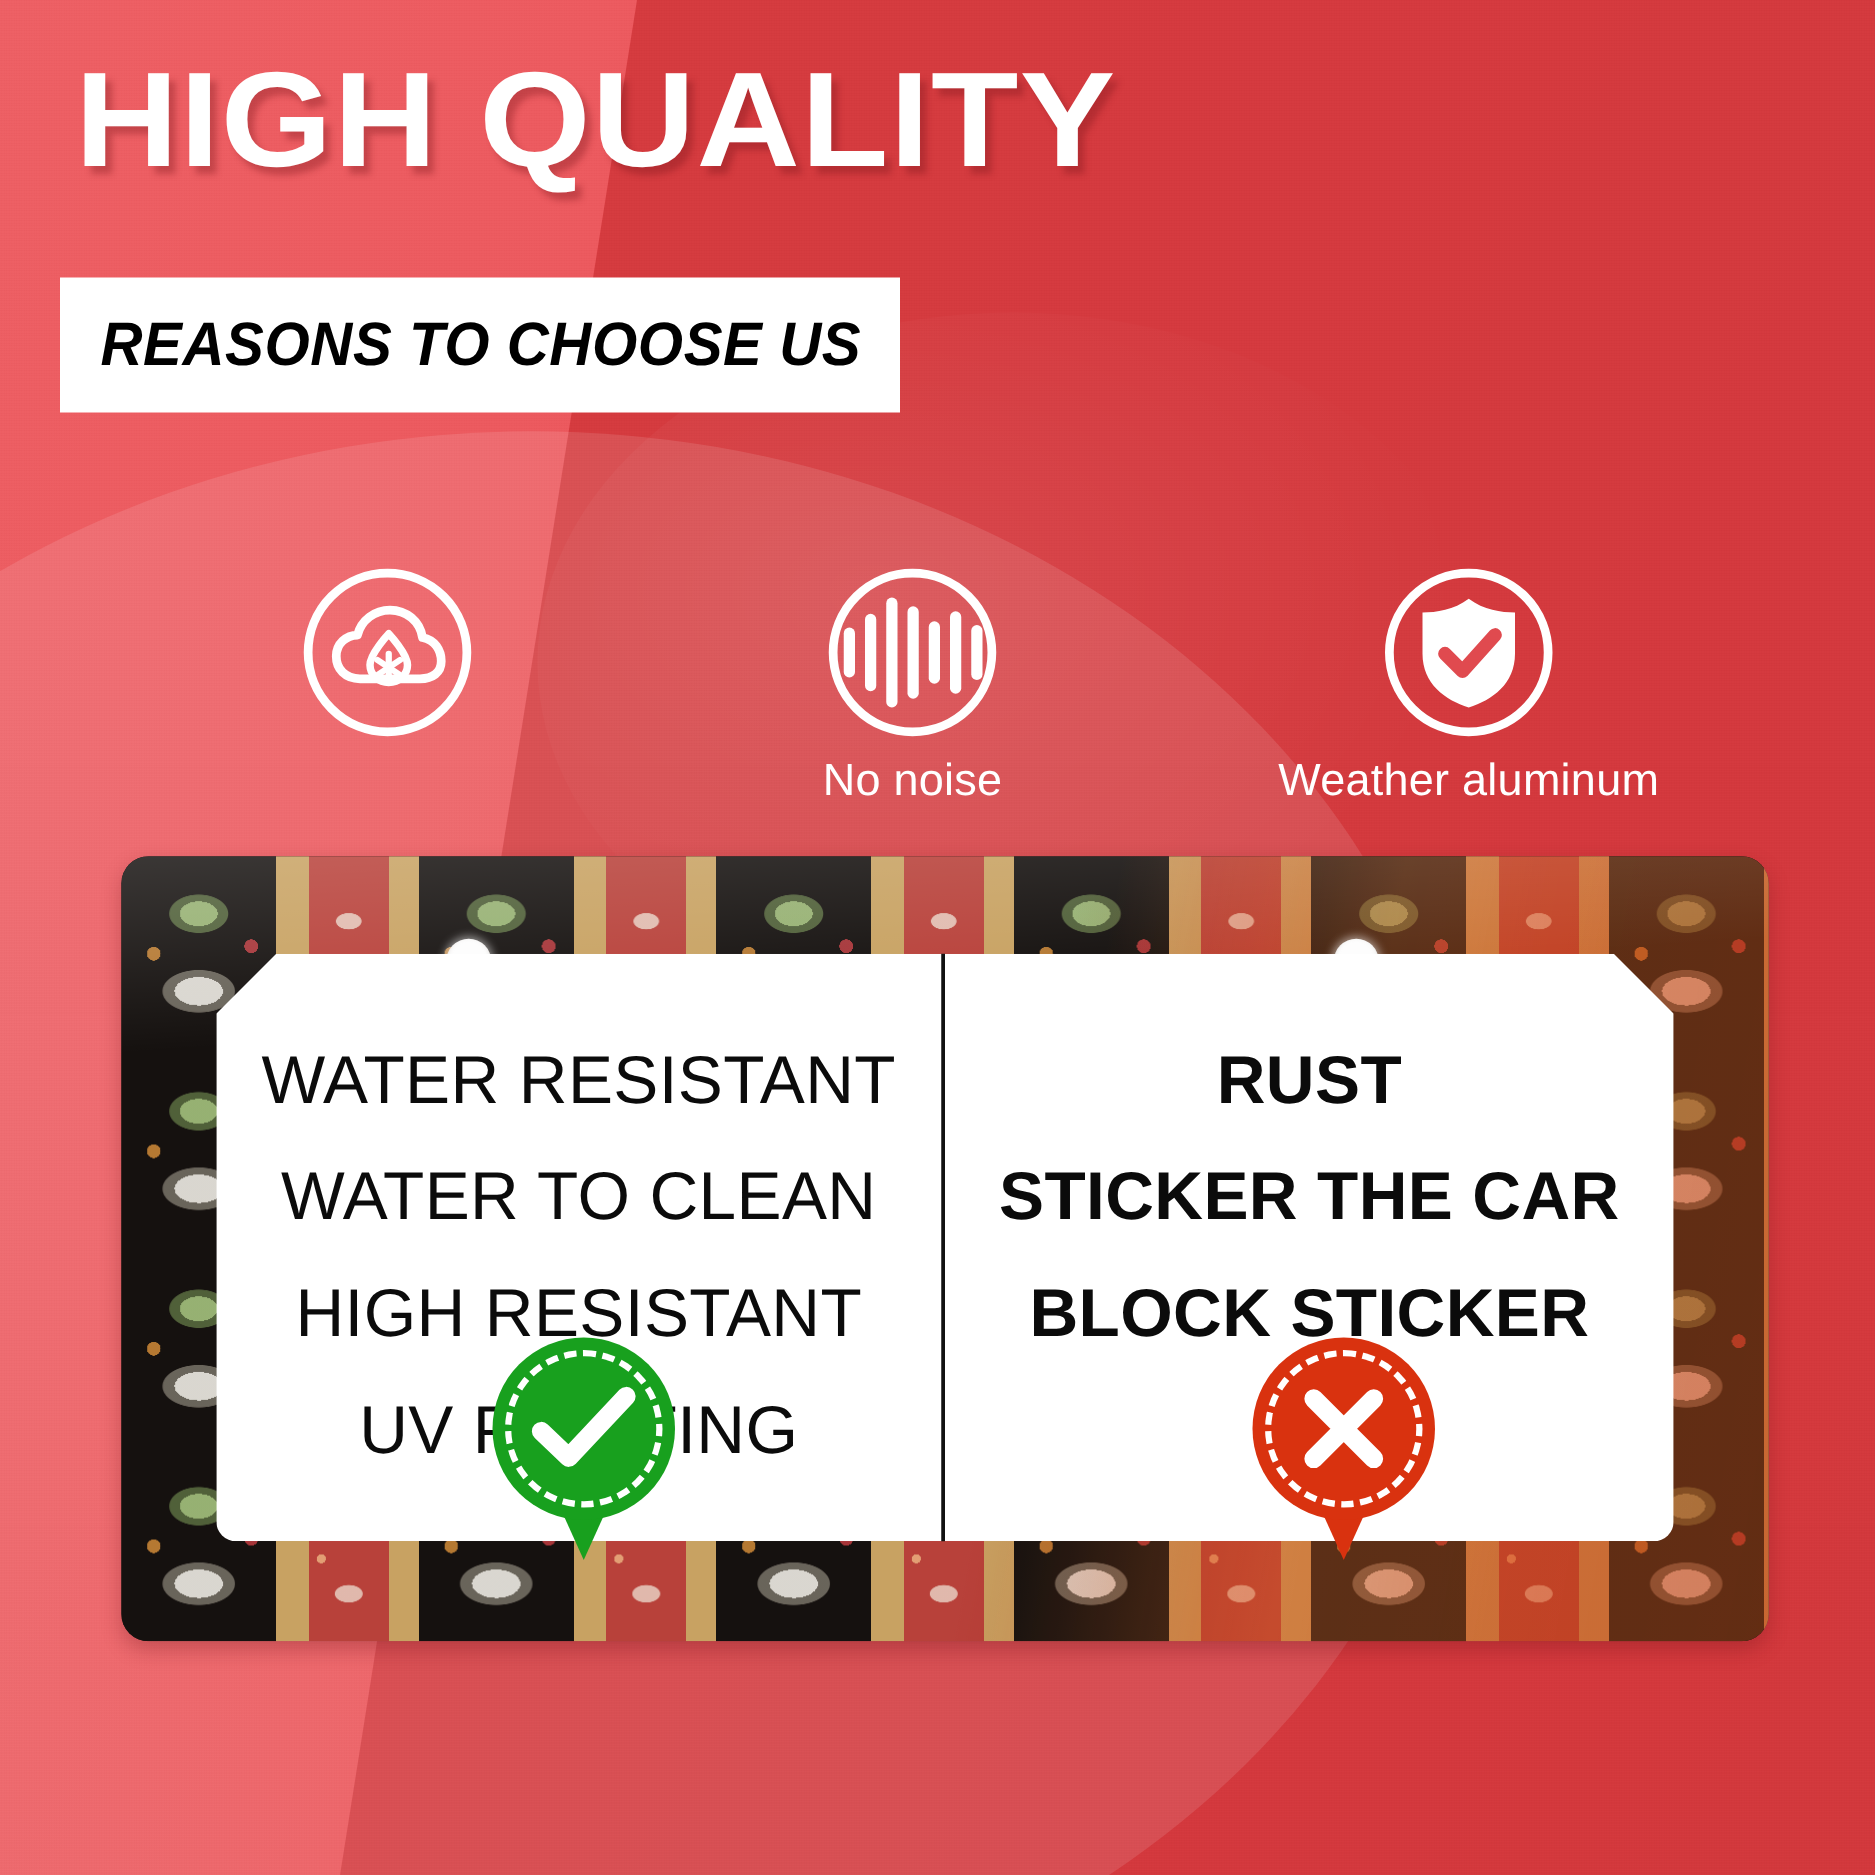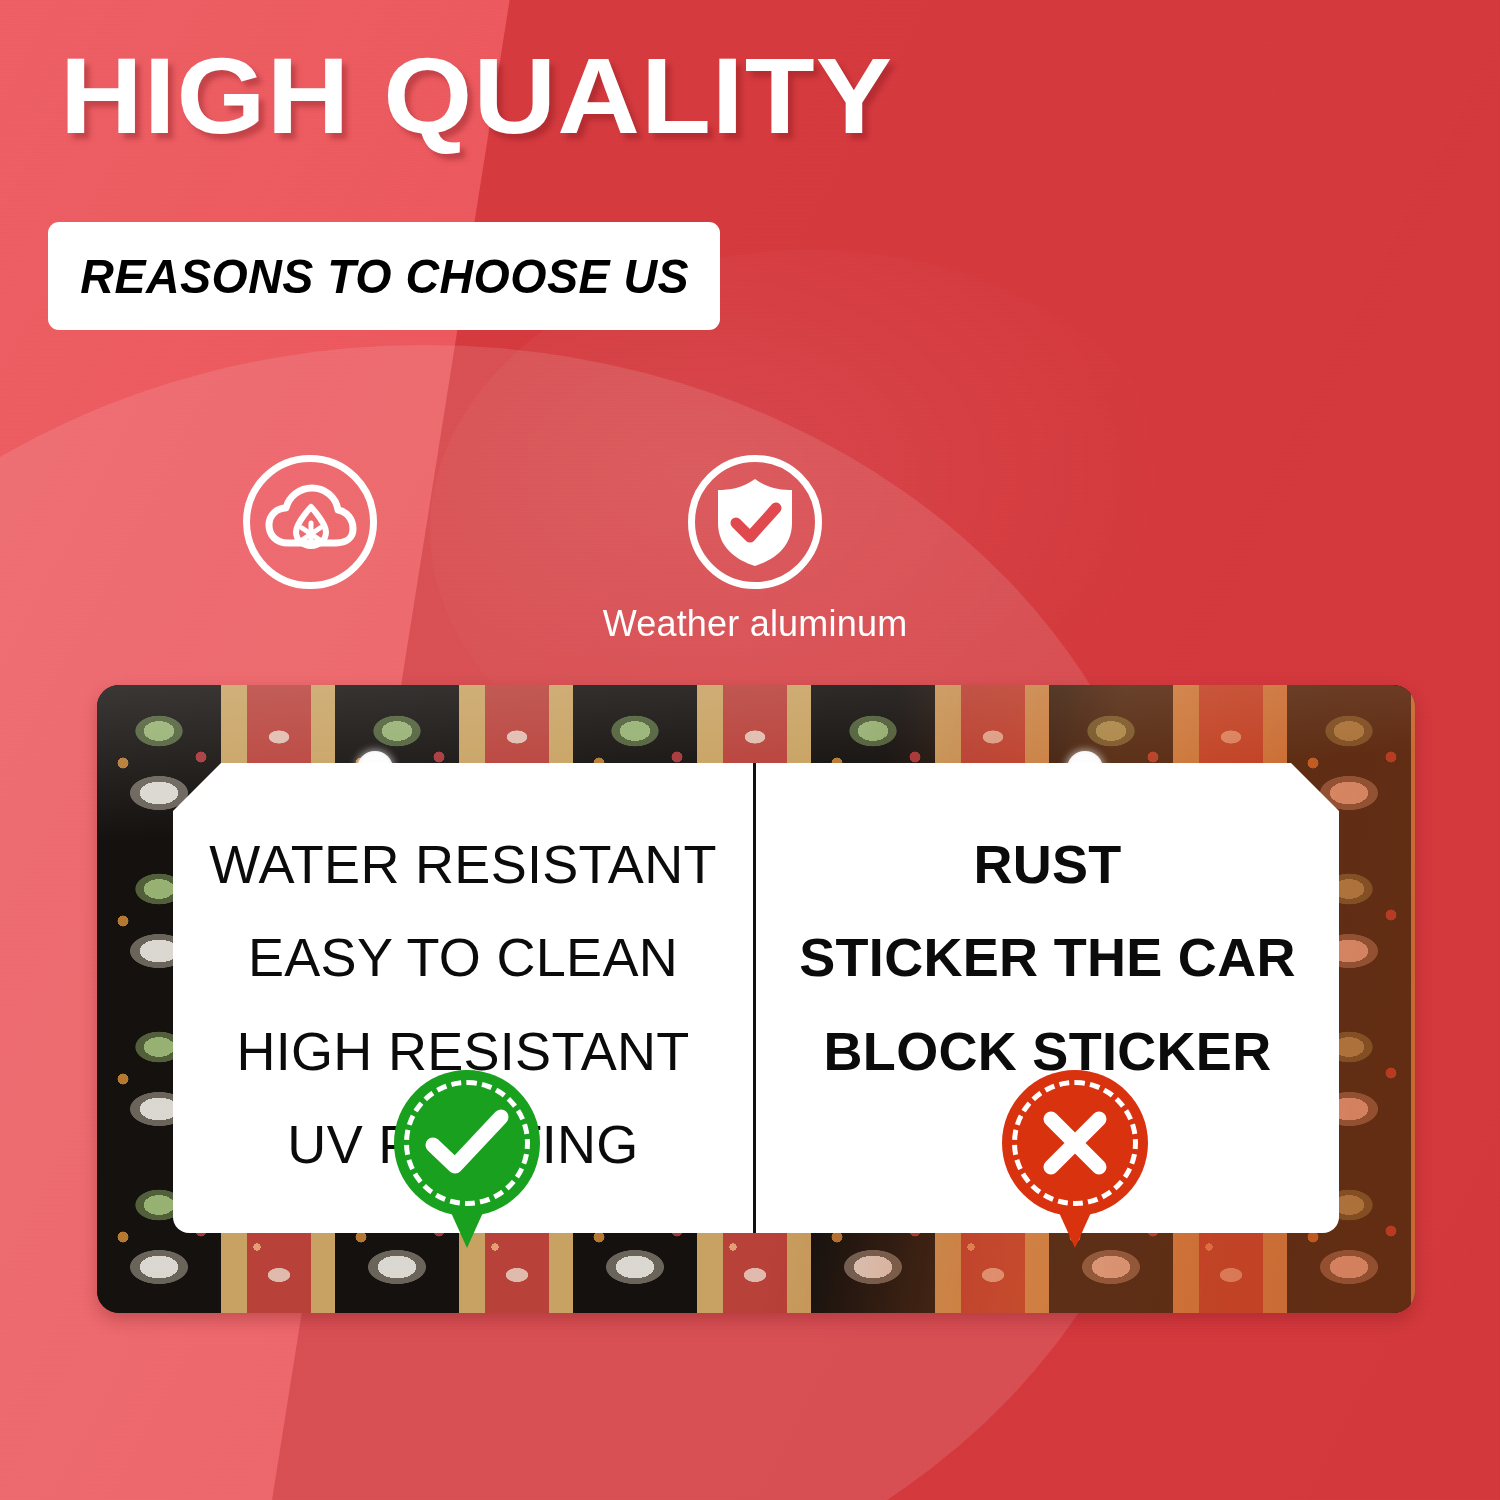--- a/index.html
+++ b/index.html
@@ -69,21 +69,20 @@
     transform-origin: left top;
   }
 
   #subbar {
     position: absolute;
     left: 48px; top: 222px;
     width: 672px; height: 108px;
     background: #ffffff;
     display: flex;
     align-items: center;
-    border-radius: 11px;
   }
   #subbar-text {
     font-size: 49px;
     font-weight: 700;
     font-style: italic;
     color: #000000;
     letter-spacing: .5px;
     white-space: nowrap;
     padding-left: 34px;
     transform: scaleX(.95);
@@ -292,20 +291,34 @@
           <path d="M49 28 C49 28 34 44 34 53 C34 61 41 67 49 67 C57 67 64 61 64 53 C64 44 49 28 49 28 Z" stroke="#fff" stroke-width="6" stroke-linejoin="round" fill="none"></path>
           <g stroke="#fff" stroke-width="5" stroke-linecap="round">
             <line x1="49" y1="44" x2="49" y2="66"></line>
             <line x1="40" y1="49" x2="58" y2="61"></line>
             <line x1="58" y1="49" x2="40" y2="61"></line>
           </g>
         </svg>
       </div>
     </div>
 
+    <div class="feature f1">
+      <div class="ficon">
+        <div class="wave">
+          <i style="height:40px"></i>
+          <i style="height:62px"></i>
+          <i style="height:88px"></i>
+          <i style="height:74px"></i>
+          <i style="height:50px"></i>
+          <i style="height:66px"></i>
+          <i style="height:44px"></i>
+        </div>
+      </div>
+      <div class="flabel">No noise</div>
+    </div>
 
     <div class="feature f2">
       <div class="ficon">
         <svg width="90" height="94" viewBox="0 0 90 94">
           <path d="M45 4 C33 13 19 15 8 15 L8 48 C8 72 26 85 45 91 C64 85 82 72 82 48 L82 15 C71 15 57 13 45 4 Z" fill="#ffffff"></path>
           <path d="M26 48 L40 62 L66 33" stroke="#e04a4f" stroke-width="11" stroke-linecap="round" stroke-linejoin="round" fill="none"></path>
         </svg>
       </div>
       <div class="flabel">Weather aluminum</div>
     </div>
@@ -321,21 +334,21 @@
     <div class="pattern-gloss"></div>
 
     <div class="screw left"></div>
     <div class="screw right"></div>
 
     <div id="window"></div>
     <div id="divider"></div>
 
     <ul class="col pros">
       <li>WATER RESISTANT</li>
-      <li>EASY TO CLEAN</li>
+      <li>WATER TO CLEAN</li>
       <li>HIGH RESISTANT</li>
       <li>UV PRINTING</li>
     </ul>
 
     <ul class="col cons">
       <li>RUST</li>
       <li>STICKER THE CAR</li>
       <li>BLOCK STICKER</li>
     </ul>
 

